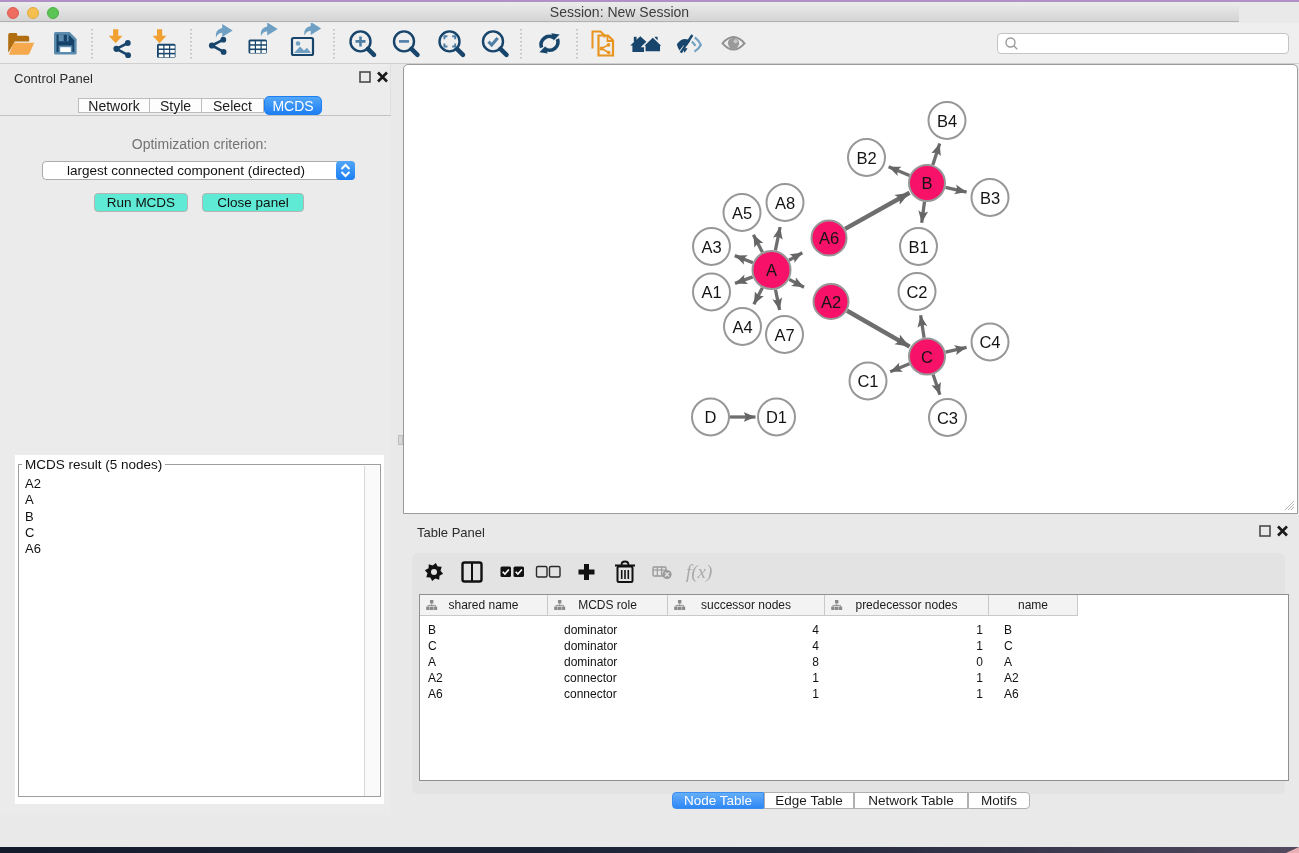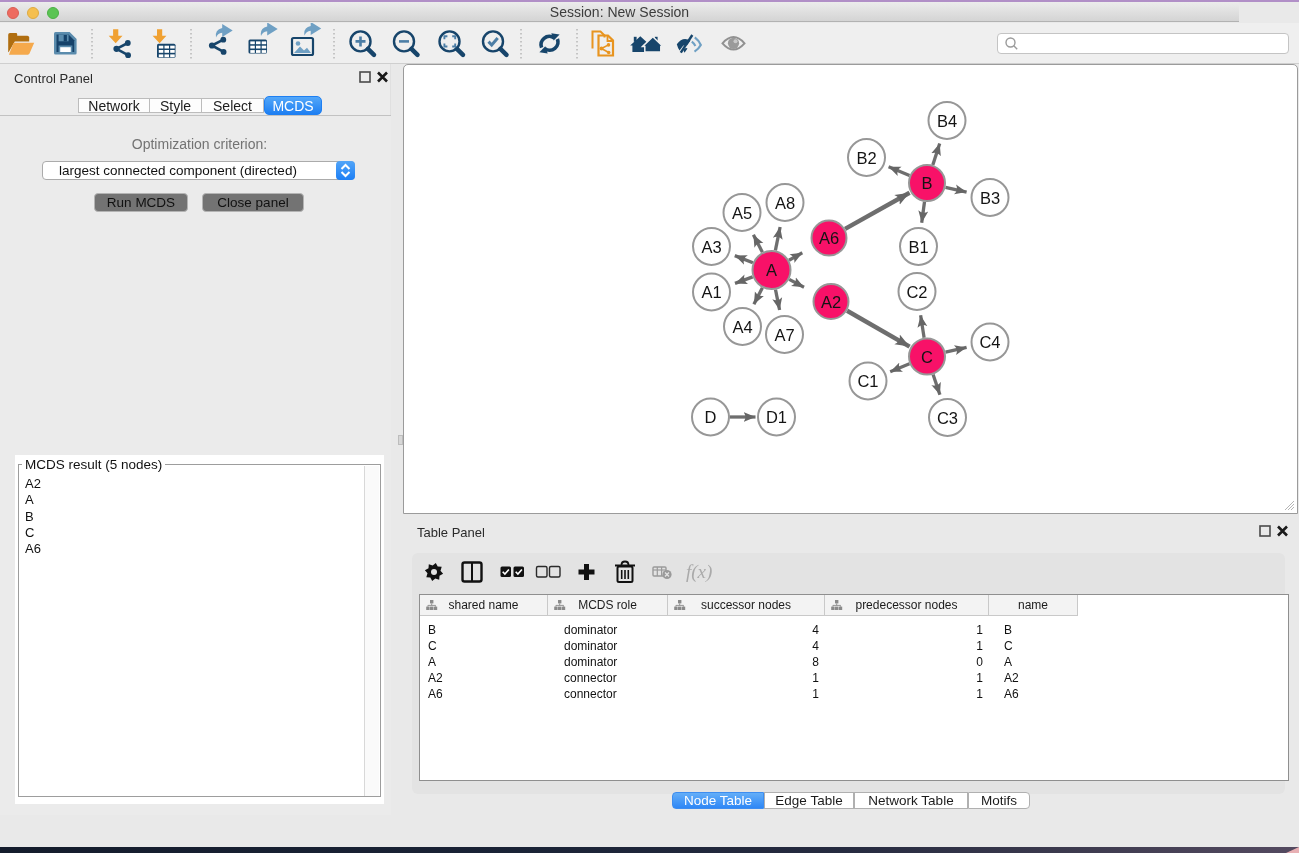--- a/index.html
+++ b/index.html
@@ -18,24 +18,24 @@
   border-right:1px solid #e0e0e0; }
 #cpanel .hdr { position:absolute; left:14px; top:7px; font-size:13px; color:#2b2b2b; }
 .tabrow { position:absolute; font-size:14px; color:#1c1c1c; }
 .tab { position:absolute; top:0; height:15px; background:#fdfdfd; border:1px solid #bcbcbc;
   text-align:center; line-height:15px; }
 .tab.sel { top:-2px; height:19px; line-height:19px; background:linear-gradient(#53a7f9,#1e7ff2); color:#fff; border:1px solid #1e7ff2; border-radius:5px; }
 #cpcontent { position:absolute; left:0; top:51px; width:391px; height:700px; background:#ebebeb;
   border-top:1px solid #c2c2c2; }
 #optlabel { position:absolute; left:0; top:20px; width:391px; text-align:center; font-size:14px; color:#737373;padding-left:8px; }
 #dropdown { position:absolute; left:42px; top:45px; width:313px; height:19px; background:#fff;
-  border:1px solid #ababab; border-radius:4px; font-size:13.5px; color:#111; line-height:17px; padding-left:16px; }
+  border:1px solid #ababab; border-radius:4px; font-size:13.5px; color:#111; line-height:17px; padding-left:24px; }
 #spinner { position:absolute; right:-1px; top:-1px; width:19px; height:19px; border-radius:4px;
   background:linear-gradient(#52a5f8,#1d7ff5); }
-.btn { position:absolute; height:19px; background:#737373; border:1px solid #b4b4b4; border-radius:4px;
+.btn { position:absolute; height:19px; background:#5eead4; border:1px solid #b4b4b4; border-radius:4px;
   font-size:13.5px; color:#111; text-align:center; line-height:17px; }
 #whitebox { position:absolute; left:15px; top:339px; width:369px; height:349px; background:#fff; }
 #fieldset { position:absolute; left:3px; top:9px; width:363px; height:333px; border:1px solid #9d9d9d; }
 #legend { position:absolute; left:3px; top:-8px; background:#fff; padding:0 3px; font-size:13.5px; color:#111; }
 #mcdslist { position:absolute; left:1px; top:1px; width:345px; height:330px; font-size:13px; color:#111; line-height:16.3px; padding:10px 0 0 5px; }
 #scrolltrack { position:absolute; right:1px; top:1px; width:15px; height:330px; background:#fafafa; border-left:1px solid #d8d8d8; }
 
 #netwin { position:absolute; left:403px; top:64px; width:895px; height:450px;
   border:1px solid #9b9b9b; border-radius:5px 5px 0 0; background:#fff; }
 #nettitle { position:absolute; left:0; top:0; width:893px; height:22px;

